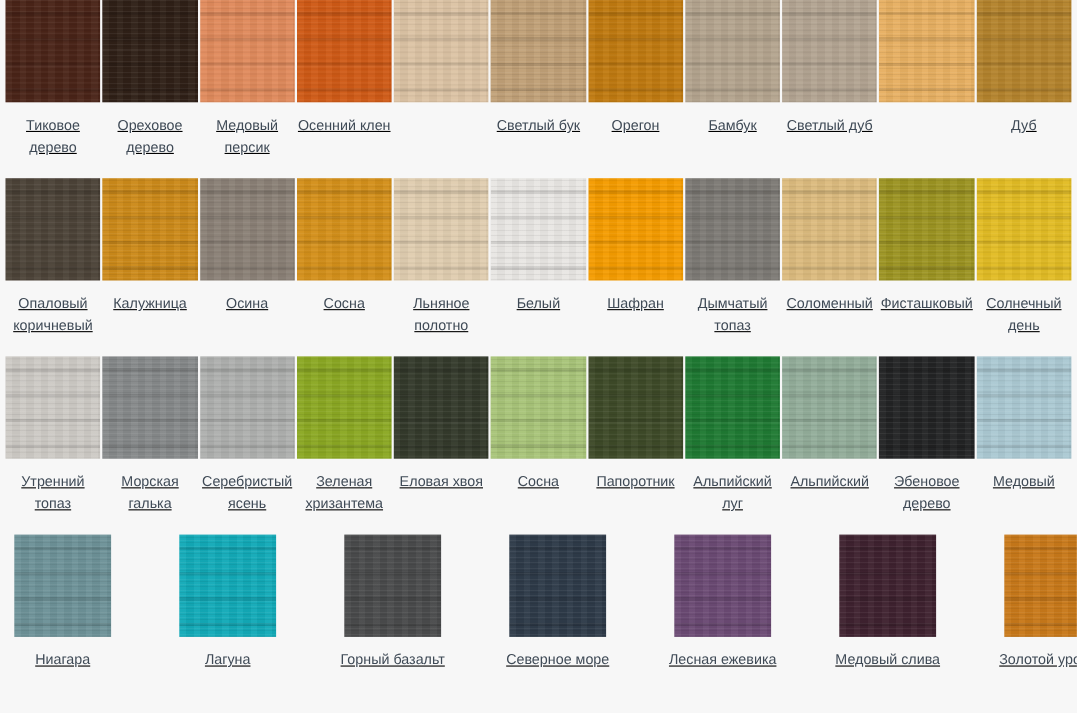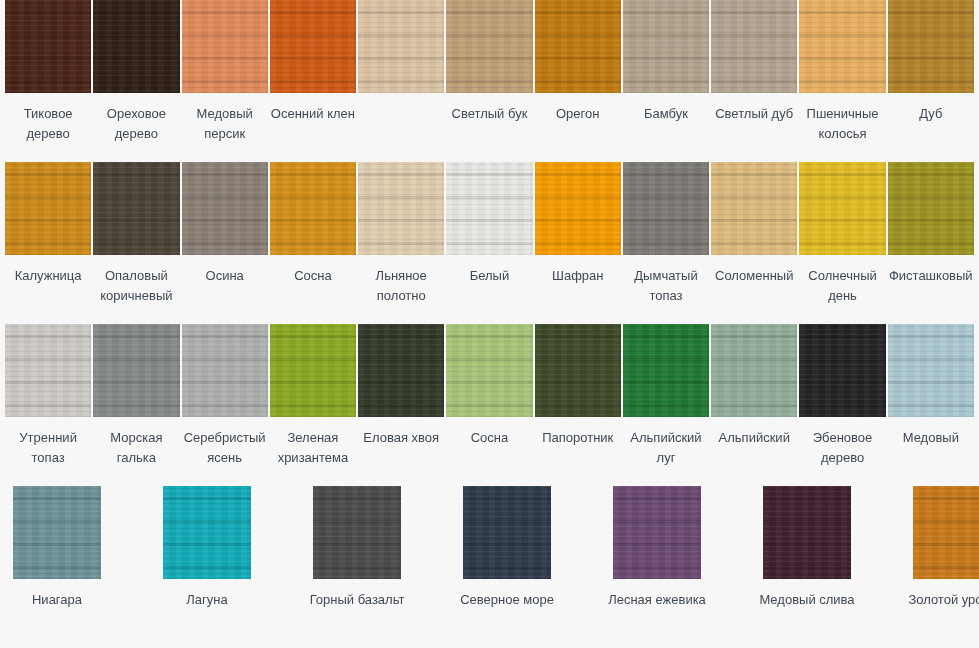--- a/index.html
+++ b/index.html
@@ -2,21 +2,21 @@
 <html><head>
 <meta charset="utf-8">
 <style>
   html,body{margin:0;padding:0;}
   body{
     width:979px;height:648px;
     background:#f7f7f7;
     font-family:"Liberation Sans","DejaVu Sans",sans-serif;
     overflow:hidden;
   }
-  .palette{width:979px;height:648px;position:relative;}
+  .palette{width:979px;height:648px;position:relative;text-decoration:underline;}
 
   .row{display:flex;width:979px;box-sizing:border-box;padding:0 4px;}
   .row-11{height:162px;}
   .row-8{height:160px;gap:44px;}
 
   .cell{
     box-sizing:border-box;
     display:flex;flex-direction:column;align-items:center;
   }
   .row-11 .cell{width:88.5px;padding:0 1px;}
@@ -128,37 +128,36 @@
       <div class="cell">
         <div class="swatch" style="background-color: rgb(180, 164, 142);"></div>
         <div class="label">Бамбук</div>
       </div>
       <div class="cell">
         <div class="swatch" style="background-color: rgb(179, 164, 146);"></div>
         <div class="label">Светлый дуб</div>
       </div>
       <div class="cell">
         <div class="swatch" style="background-color: rgb(231, 176, 98);"></div>
-        <div class="label">Пшеничные колосья</div>
       </div>
       <div class="cell">
         <div class="swatch" style="background-color: rgb(180, 131, 44);"></div>
         <div class="label">Дуб</div>
       </div>
     </div>
     <div class="row row-11">
       <div class="cell">
+        <div class="swatch" style="background-color: rgb(76, 67, 56);"></div>
+        <div class="label">Опаловый коричневый</div>
+      </div>
+      <div class="cell">
         <div class="swatch" style="background-color: rgb(204, 138, 26);"></div>
         <div class="label">Калужница</div>
       </div>
       <div class="cell">
-        <div class="swatch" style="background-color: rgb(76, 67, 56);"></div>
-        <div class="label">Опаловый коричневый</div>
-      </div>
-      <div class="cell">
         <div class="swatch" style="background-color: rgb(138, 128, 118);"></div>
         <div class="label">Осина</div>
       </div>
       <div class="cell">
         <div class="swatch" style="background-color: rgb(212, 144, 26);"></div>
         <div class="label">Сосна</div>
       </div>
       <div class="cell">
         <div class="swatch" style="background-color: rgb(224, 205, 176);"></div>
         <div class="label">Льняное полотно</div>
@@ -173,27 +172,27 @@
       </div>
       <div class="cell">
         <div class="swatch" style="background-color: rgb(125, 122, 117);"></div>
         <div class="label">Дымчатый топаз</div>
       </div>
       <div class="cell">
         <div class="swatch" style="background-color: rgb(220, 187, 126);"></div>
         <div class="label">Соломенный</div>
       </div>
       <div class="cell">
+        <div class="swatch" style="background-color: rgb(156, 148, 34);"></div>
+        <div class="label">Фисташковый</div>
+      </div>
+      <div class="cell">
         <div class="swatch" style="background-color: rgb(226, 188, 36);"></div>
         <div class="label">Солнечный день</div>
       </div>
-      <div class="cell">
-        <div class="swatch" style="background-color: rgb(156, 148, 34);"></div>
-        <div class="label">Фисташковый</div>
-      </div>
     </div>
     <div class="row row-11">
       <div class="cell">
         <div class="swatch" style="background-color: rgb(205, 202, 197);"></div>
         <div class="label">Утренний топаз</div>
       </div>
       <div class="cell">
         <div class="swatch" style="background-color: rgb(134, 137, 138);"></div>
         <div class="label">Морская галька</div>
       </div>

